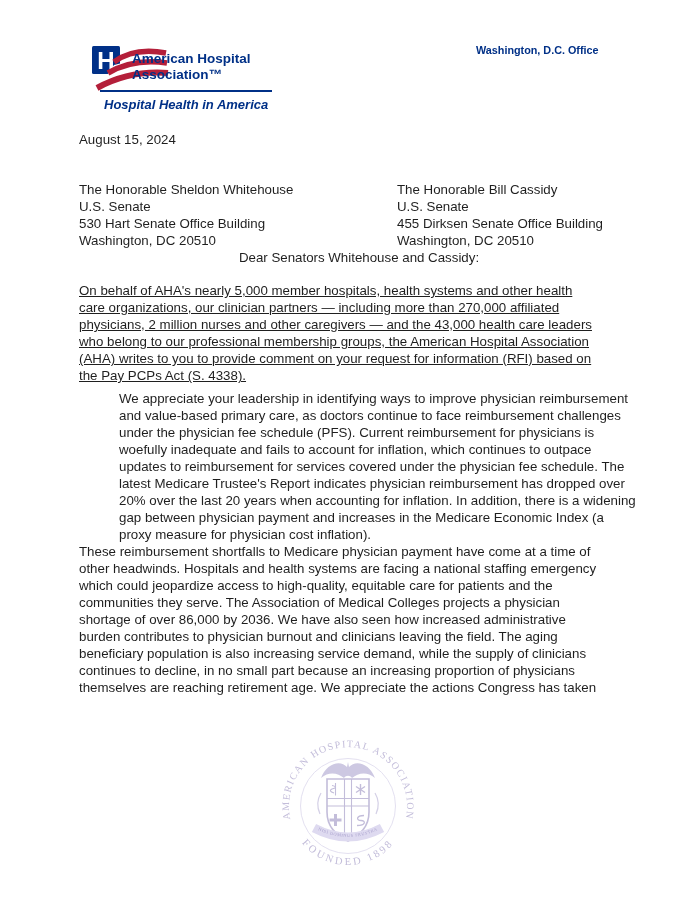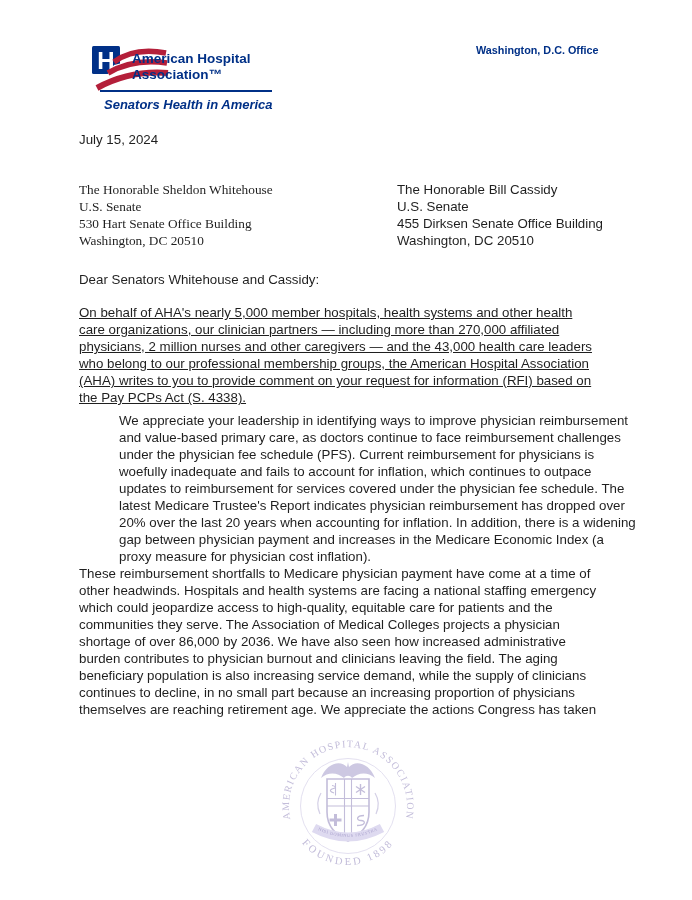--- a/index.html
+++ b/index.html
@@ -26,22 +26,22 @@
   }
   .office{position:absolute;left:476px;top:44px;font-size:10.8px;}
   .office-title{font-weight:bold;color:#003087;margin:0 0 4px 0;line-height:13px;}
   .office-address{color:#5e7191;line-height:14px;white-space:pre;}
   
   .flow{
     position:absolute;left:79px;top:131px;width:560px;
     font-size:13.3px;line-height:17px;color:#1f1f1f;
   }
   .addr-row{display:flex;margin-top:33px;}
-  .addr-left{width:318px;font-family:Liberation Serif, serif;}
-  .salutation{margin-top:22px;}
+  .addr-left{width:318px;}
+  .salutation{text-align:center;}
   .para{margin:0;}
   .p1{margin-top:16px;text-decoration:underline;}
   .p2{margin-top:6px;margin-left:40px;}
   .p3{}
   
   .seal{position:absolute;left:268px;top:726px;}
   .seal text{font-family:"Liberation Serif",serif;}
   .ring-text{font-size:10px;letter-spacing:1.4px;fill:#c3bdda;}
   .ring-bottom{font-size:10.5px;letter-spacing:2.6px;fill:#c3bdda;}
   .banner-text{font-size:4.3px;letter-spacing:.6px;fill:#a79fcb;}
@@ -57,28 +57,28 @@
     <polygon points="30,25 82,12 84,36 12,51" fill="#ffffff"></polygon>
     <g stroke="#b41f3a" fill="none" stroke-linecap="butt">
       <path d="M30,22 Q50,7 82,13" stroke-width="5.5"></path>
       <path d="M24,33 Q50,18 83,23" stroke-width="5.5"></path>
       <path d="M13,48 Q46,30 84,33" stroke-width="6"></path>
     </g>
   </svg>
   <div class="org-name">American Hospital
 Association™</div>
   <div class="lh-rule"></div>
-  <div class="tagline">Senators Health in America</div>
+  <div class="tagline">Hospital Health in America</div>
 
   <div class="office">
     <div class="office-title">Washington, D.C. Office</div>
   </div>
 
   <div class="flow">
-    <div class="pre">July 15, 2024</div>
+    <div class="pre">August 15, 2024</div>
 
     <div class="addr-row">
       <div class="addr-left pre">The Honorable Sheldon Whitehouse
 U.S. Senate
 530 Hart Senate Office Building
 Washington, DC 20510</div>
       <div class="pre">The Honorable Bill Cassidy
 U.S. Senate
 455 Dirksen Senate Office Building
 Washington, DC 20510</div>

